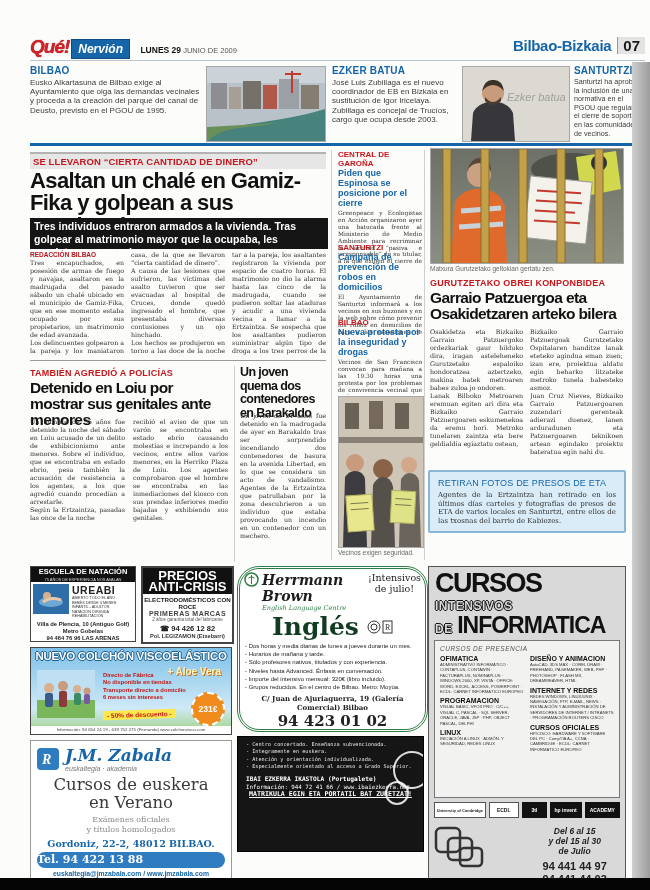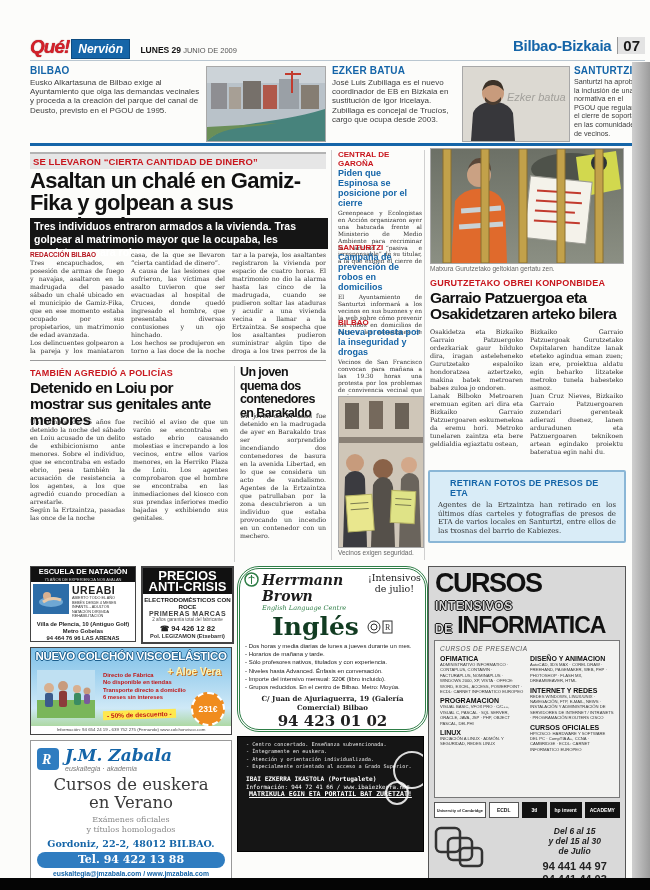--- a/index.html
+++ b/index.html
@@ -28,21 +28,21 @@
   .red-kicker{color:#c8161d;font-weight:900;font-size:9px;letter-spacing:0.2px;}
   .vline{width:1px;background:#cfcfcf;}
   .hline{height:1px;background:#9a9a9a;}
   
   .cb-kicker{color:#c8161d;font-weight:900;font-size:8px;}
   .cb-head{color:#1565a8;font-weight:900;font-size:9px;line-height:10px;}
   .cb-text{font-family:"DejaVu Serif",serif;font-size:5.9px;line-height:6.9px;text-align:justify;color:#333;overflow:hidden;}
   .caption{font-size:6.5px;color:#666;}
   
   .etabox{background:#d9ecf7;border:2px solid #8ab6d6;border-radius:2px;padding:6px 8px;}
-  .etabox .t{color:#1565a8;font-weight:700;font-size:9px;margin-bottom:3px;letter-spacing:0.2px;margin-left:12px;}
+  .etabox .t{color:#1565a8;font-weight:400;font-size:9px;margin-bottom:3px;letter-spacing:0.2px;}
   .etabox .x{font-family:"DejaVu Serif",serif;font-size:7px;line-height:8.6px;color:#333;text-align:justify;}
   
   .ad{border:1px solid #444;background:#fff;overflow:hidden;}
   .blackbar{background:#111;color:#fff;}
   
   .ure-head{font-weight:900;font-size:7.5px;text-align:center;line-height:8.5px;padding-top:1px;}
   .ure-sub{font-size:4px;text-align:center;color:#ddd;}
   .ure-brand{font-weight:900;font-size:10.5px;letter-spacing:0.5px;}
   .ure-feat{font-size:3.8px;line-height:4.6px;color:#333;}
   .ure-addr{font-weight:bold;font-size:5.8px;text-align:center;line-height:7px;}
@@ -59,21 +59,21 @@
   .col-alo{color:#fdf3b3;font-weight:900;font-size:10px;text-shadow:1px 1px 0 #c96a10;}
   .col-disc{background:#ffe84d;color:#c11616;font-weight:900;font-size:6.5px;padding:1px 4px;display:inline-block;transform:rotate(-2deg);}
   .col-badge{width:30px;height:30px;border-radius:50%;background:#f08c1e;border:2px dashed #fff;color:#fff;font-weight:900;font-size:8.5px;display:flex;align-items:center;justify-content:center;}
   .col-info{background:#fff;font-size:4.4px;color:#444;text-align:center;line-height:8px;}
   
   .zab-brand{color:#1565a8;font-weight:bold;font-style:italic;font-size:17px;font-family:"DejaVu Serif",serif;}
   .zab-sub{color:#777;font-size:7px;font-style:italic;}
   .zab-title{font-family:"DejaVu Serif",serif;font-size:16.5px;color:#3a3a3a;text-align:center;line-height:18px;}
   .zab-line{font-family:"DejaVu Serif",serif;font-size:8px;color:#8a8a8a;text-align:center;line-height:10px;}
   .zab-addr{font-family:"DejaVu Serif",serif;font-weight:bold;font-size:9.5px;color:#1565a8;text-align:center;margin-top:3px;}
-  .zab-tel{background:#2f7cc0;color:#fff;border-radius:8px;text-align:center;font-family:"DejaVu Serif",serif;font-weight:bold;font-size:11px;line-height:16px;margin:3px 6px 0 6px;}
+  .zab-tel{background:#2f7cc0;color:#fff;border-radius:8px;font-family:"DejaVu Serif",serif;font-weight:bold;font-size:11px;line-height:16px;margin:3px 6px 0 6px;}
   .zab-web{color:#1565a8;font-weight:bold;font-size:6.8px;text-align:center;margin-top:2px;}
   
   .hb-border{border:3px double #2e7d46;}
   .hb-brand{font-family:"DejaVu Serif",serif;font-weight:bold;font-style:italic;font-size:14px;color:#1c1c1c;}
   .hb-sub{font-family:"DejaVu Serif",serif;font-style:italic;font-size:6.5px;color:#2e7d46;}
   .hb-promo{font-family:"DejaVu Serif",serif;font-size:9.5px;color:#1c1c1c;text-align:center;line-height:11px;}
   .hb-big{font-family:"DejaVu Serif",serif;font-weight:bold;font-size:25px;color:#123c22;}
   .hb-bullets{font-size:6px;line-height:8.2px;color:#222;}
   .hb-addr{font-family:"DejaVu Serif",serif;font-weight:bold;font-size:7px;text-align:center;margin-top:2px;}
   .hb-tel{font-family:"DejaVu Serif",serif;font-weight:bold;font-size:15px;text-align:center;}

